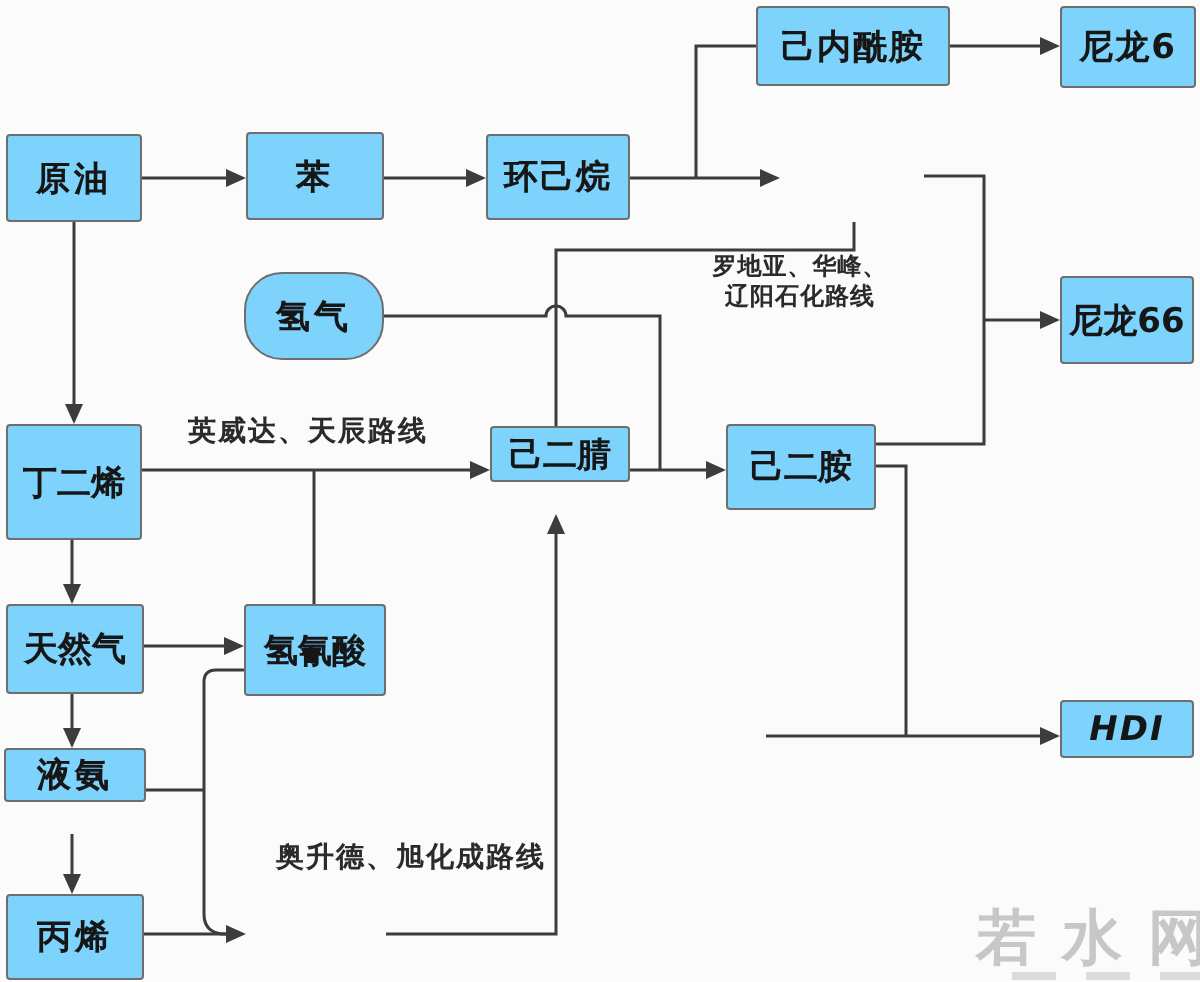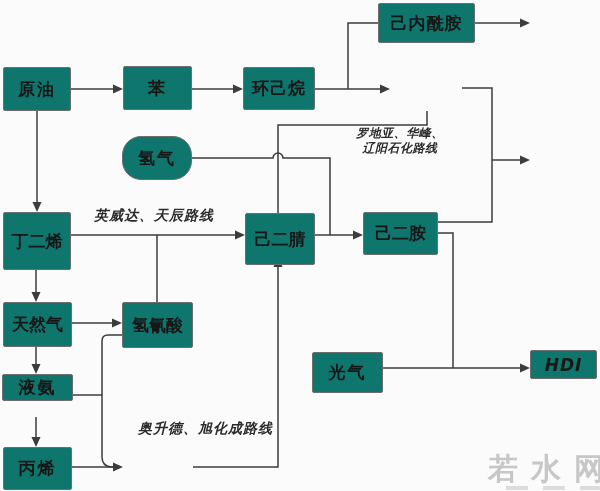--- a/index.html
+++ b/index.html
@@ -7,30 +7,30 @@
     width:600px;height:491px;position:relative;overflow:hidden;
     background:#fbfbfb;
     font-family:"DejaVu Sans",sans-serif;
   }
   .stage{position:absolute;left:0;top:0;width:600px;height:491px;}
   svg.wires{position:absolute;left:0;top:0;}
   .node{
     position:absolute;
     border:1.6px solid #6e6e6e;
     border-radius:2px;
-    background:#0f766e;
+    background:#7dd3fc;
     display:flex;align-items:center;justify-content:center;
     font-size:17px;font-weight:bold;color:#161616;
     letter-spacing:2px;
     box-sizing:border-box;
   }
   .route-label{
     position:absolute;
     font-size:14px;font-weight:bold;color:#2b2b2b;
-    letter-spacing:1px;white-space:nowrap;font-style:italic;
+    letter-spacing:1px;white-space:nowrap;
   }
   .route-label.small{font-size:12px;line-height:1.25;text-align:center;white-space:normal;letter-spacing:0.5px;}
   .watermark{
     position:absolute;left:488px;top:449px;
     font-size:30px;font-weight:bold;color:#c7c7c7;
     letter-spacing:13px;white-space:nowrap;
   }
   .watermark-smudge{
     position:absolute;left:506px;top:486px;width:96px;height:4px;
     background:repeating-linear-gradient(90deg,#dcdcdc 0 22px,transparent 22px 37px);
@@ -126,41 +126,42 @@
   </svg>
 
   <div class="node" style="left:3px;top:67px;width:68px;height:44px;">原油</div>
 
   <div class="node" style="left:123px;top:66px;width:69px;height:44px;">苯</div>
 
   <div class="node" style="left:243px;top:67px;width:72px;height:43px;letter-spacing:1px;">环己烷</div>
 
   <div class="node" style="left:378px;top:3px;width:97px;height:40px;letter-spacing:1px;">己内酰胺</div>
 
+  <div class="node" style="left:530px;top:3px;width:68px;height:41px;letter-spacing:1px;">尼龙6</div>
 
 
   <div class="node" style="left:122px;top:136px;width:70px;height:44px;border-radius:19px;">氢气</div>
 
+  <div class="node" style="left:530px;top:138px;width:67px;height:44px;letter-spacing:0;">尼龙66</div>
 
   <div class="node" style="left:3px;top:212px;width:68px;height:58px;letter-spacing:0;">丁二烯</div>
 
-  <div class="node" style="left:245px;top:213px;width:70px;height:52px;letter-spacing:0;">己二腈</div>
+  <div class="node" style="left:245px;top:213px;width:70px;height:28px;letter-spacing:0;">己二腈</div>
 
   <div class="node" style="left:363px;top:212px;width:75px;height:43px;letter-spacing:0;">己二胺</div>
 
   <div class="node" style="left:3px;top:302px;width:69px;height:45px;letter-spacing:0;">天然气</div>
 
   <div class="node" style="left:122px;top:302px;width:71px;height:46px;letter-spacing:0;">氢氰酸</div>
 
   <div class="node" style="left:2px;top:374px;width:71px;height:27px;">液氨</div>
 
   <div class="node" style="left:3px;top:447px;width:69px;height:43px;">丙烯</div>
 
 
-  <div class="node" style="left:312px;top:352px;width:71px;height:41px;">光气</div>
 
   <div class="node" style="left:530px;top:350px;width:67px;height:29px;letter-spacing:1px;font-style:italic;">HDI</div>
 
   <div class="route-label" style="left:94px;top:207px;">英威达、天辰路线</div>
 
   <div class="route-label small" style="left:350px;top:126px;width:100px;">
     <span>罗地亚、华峰、</span><br>
     <span>辽阳石化路线</span>
   </div>
 

